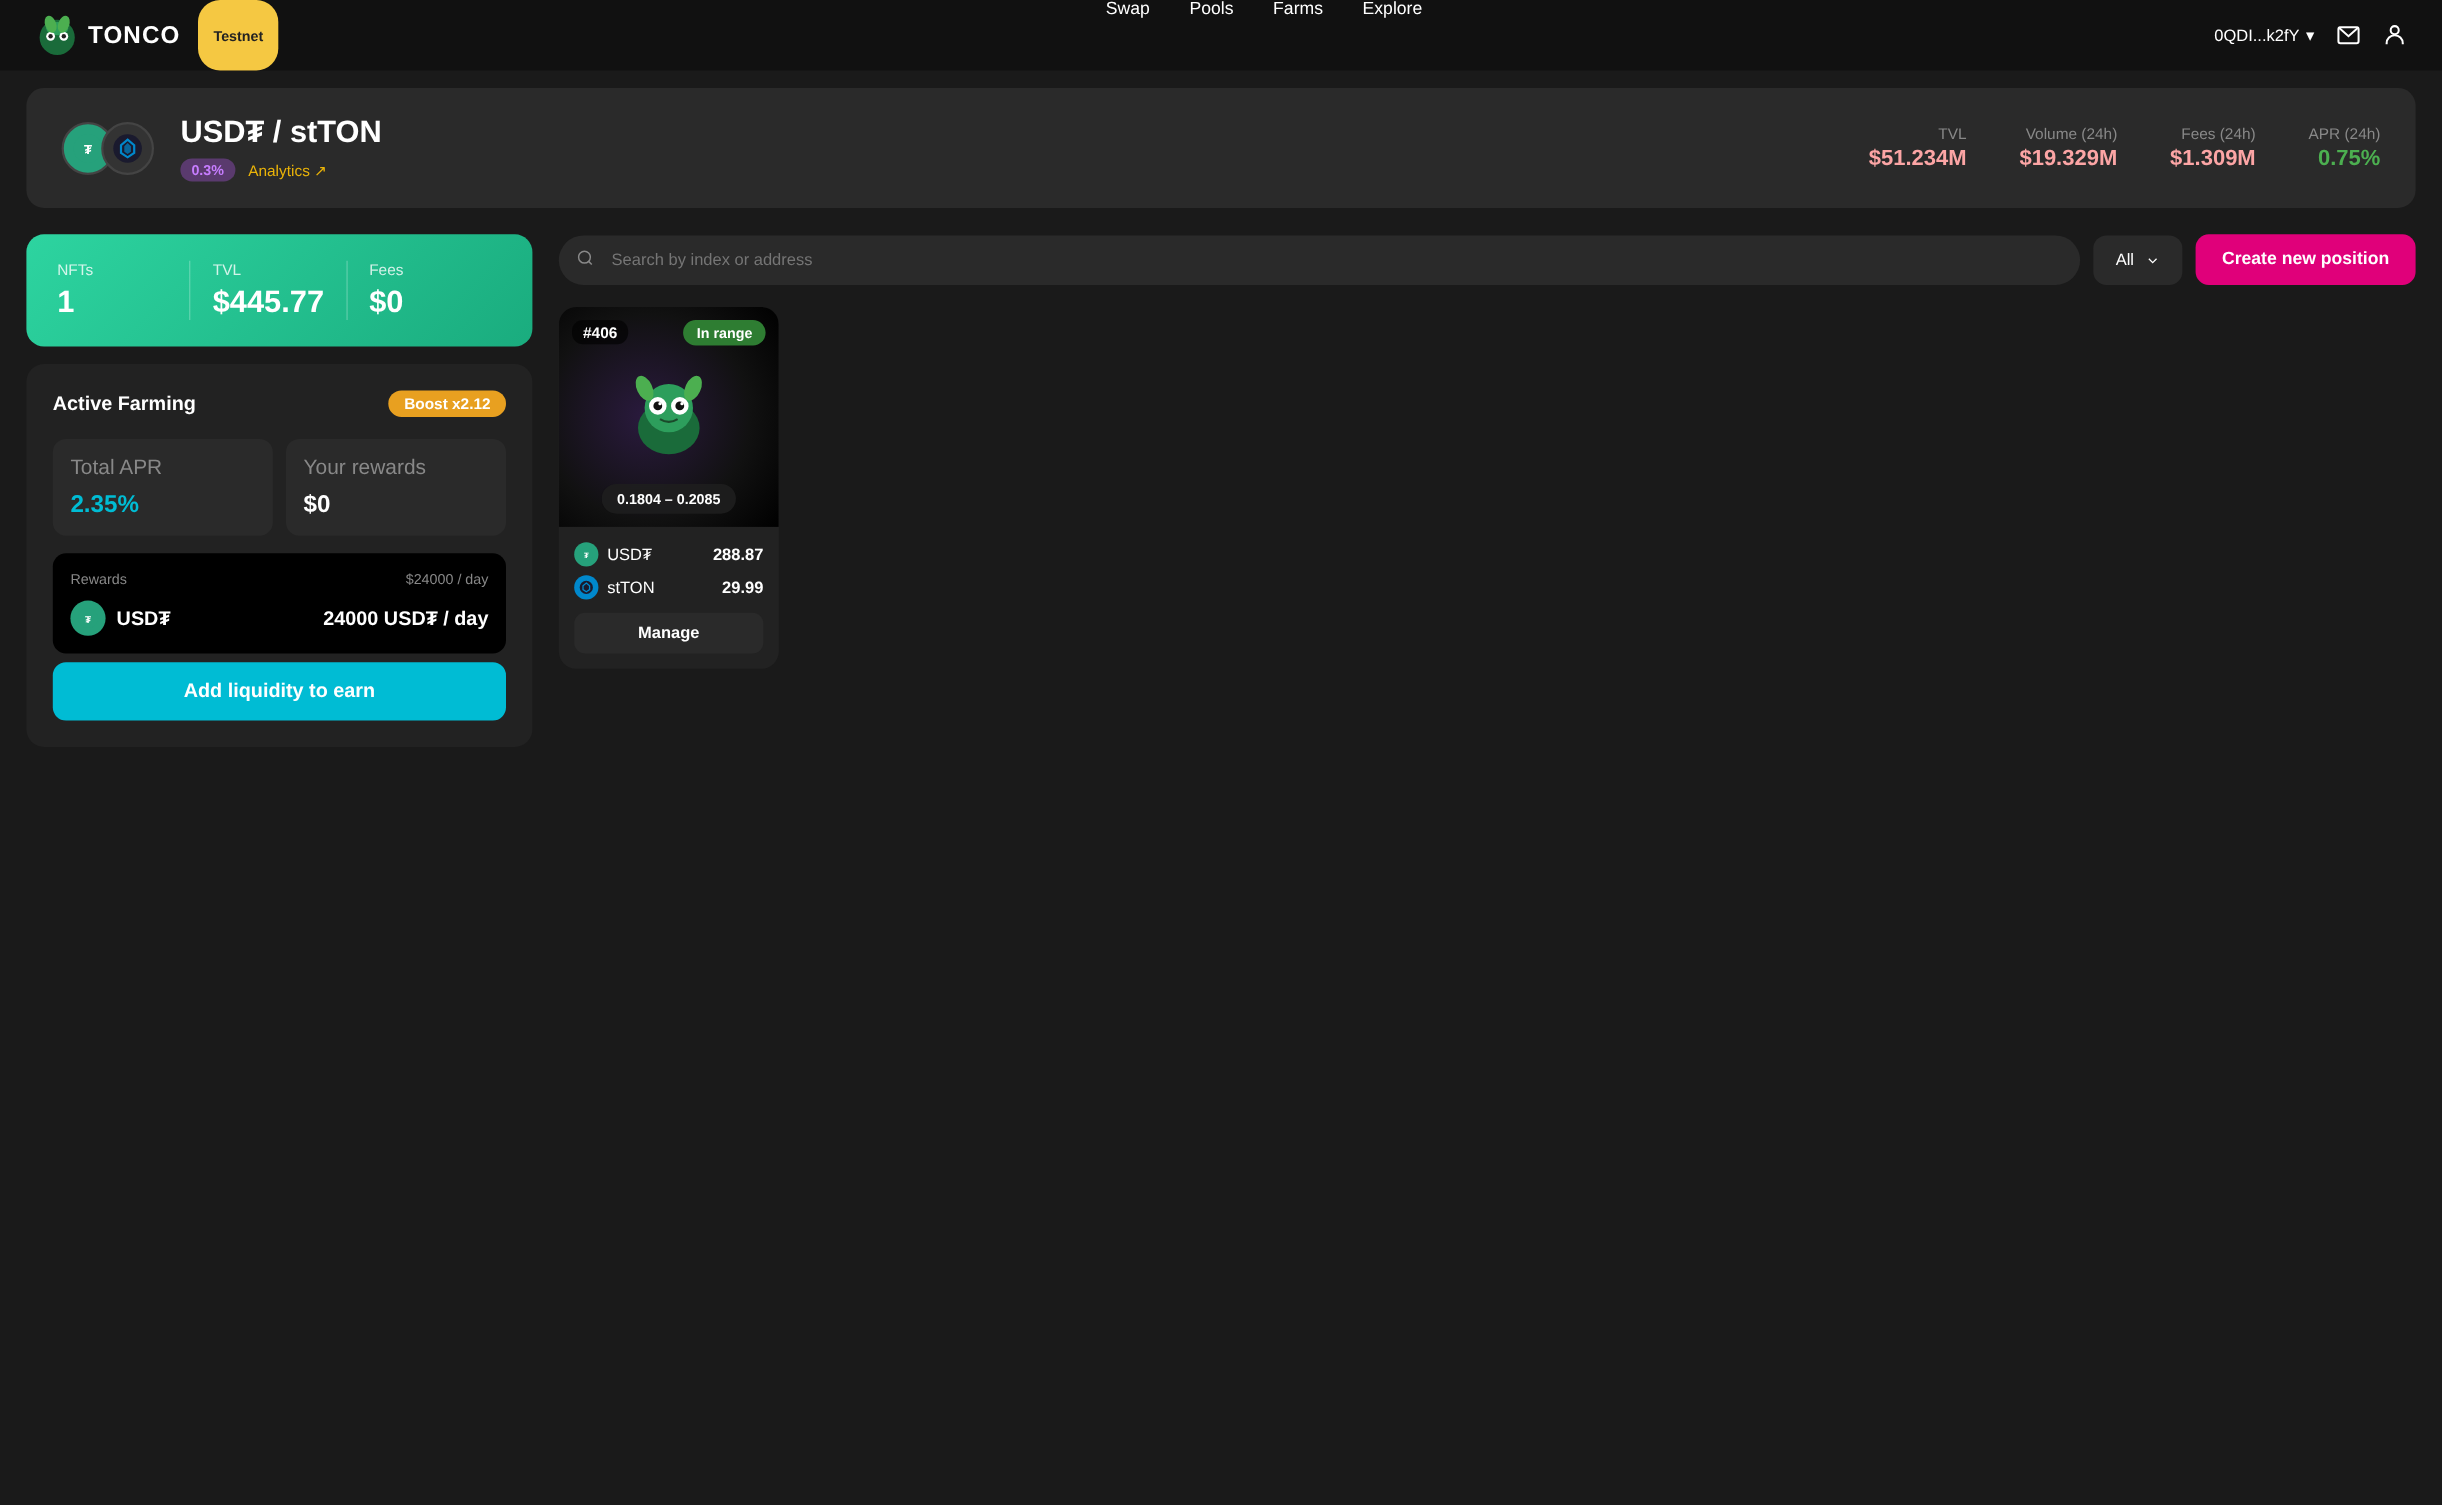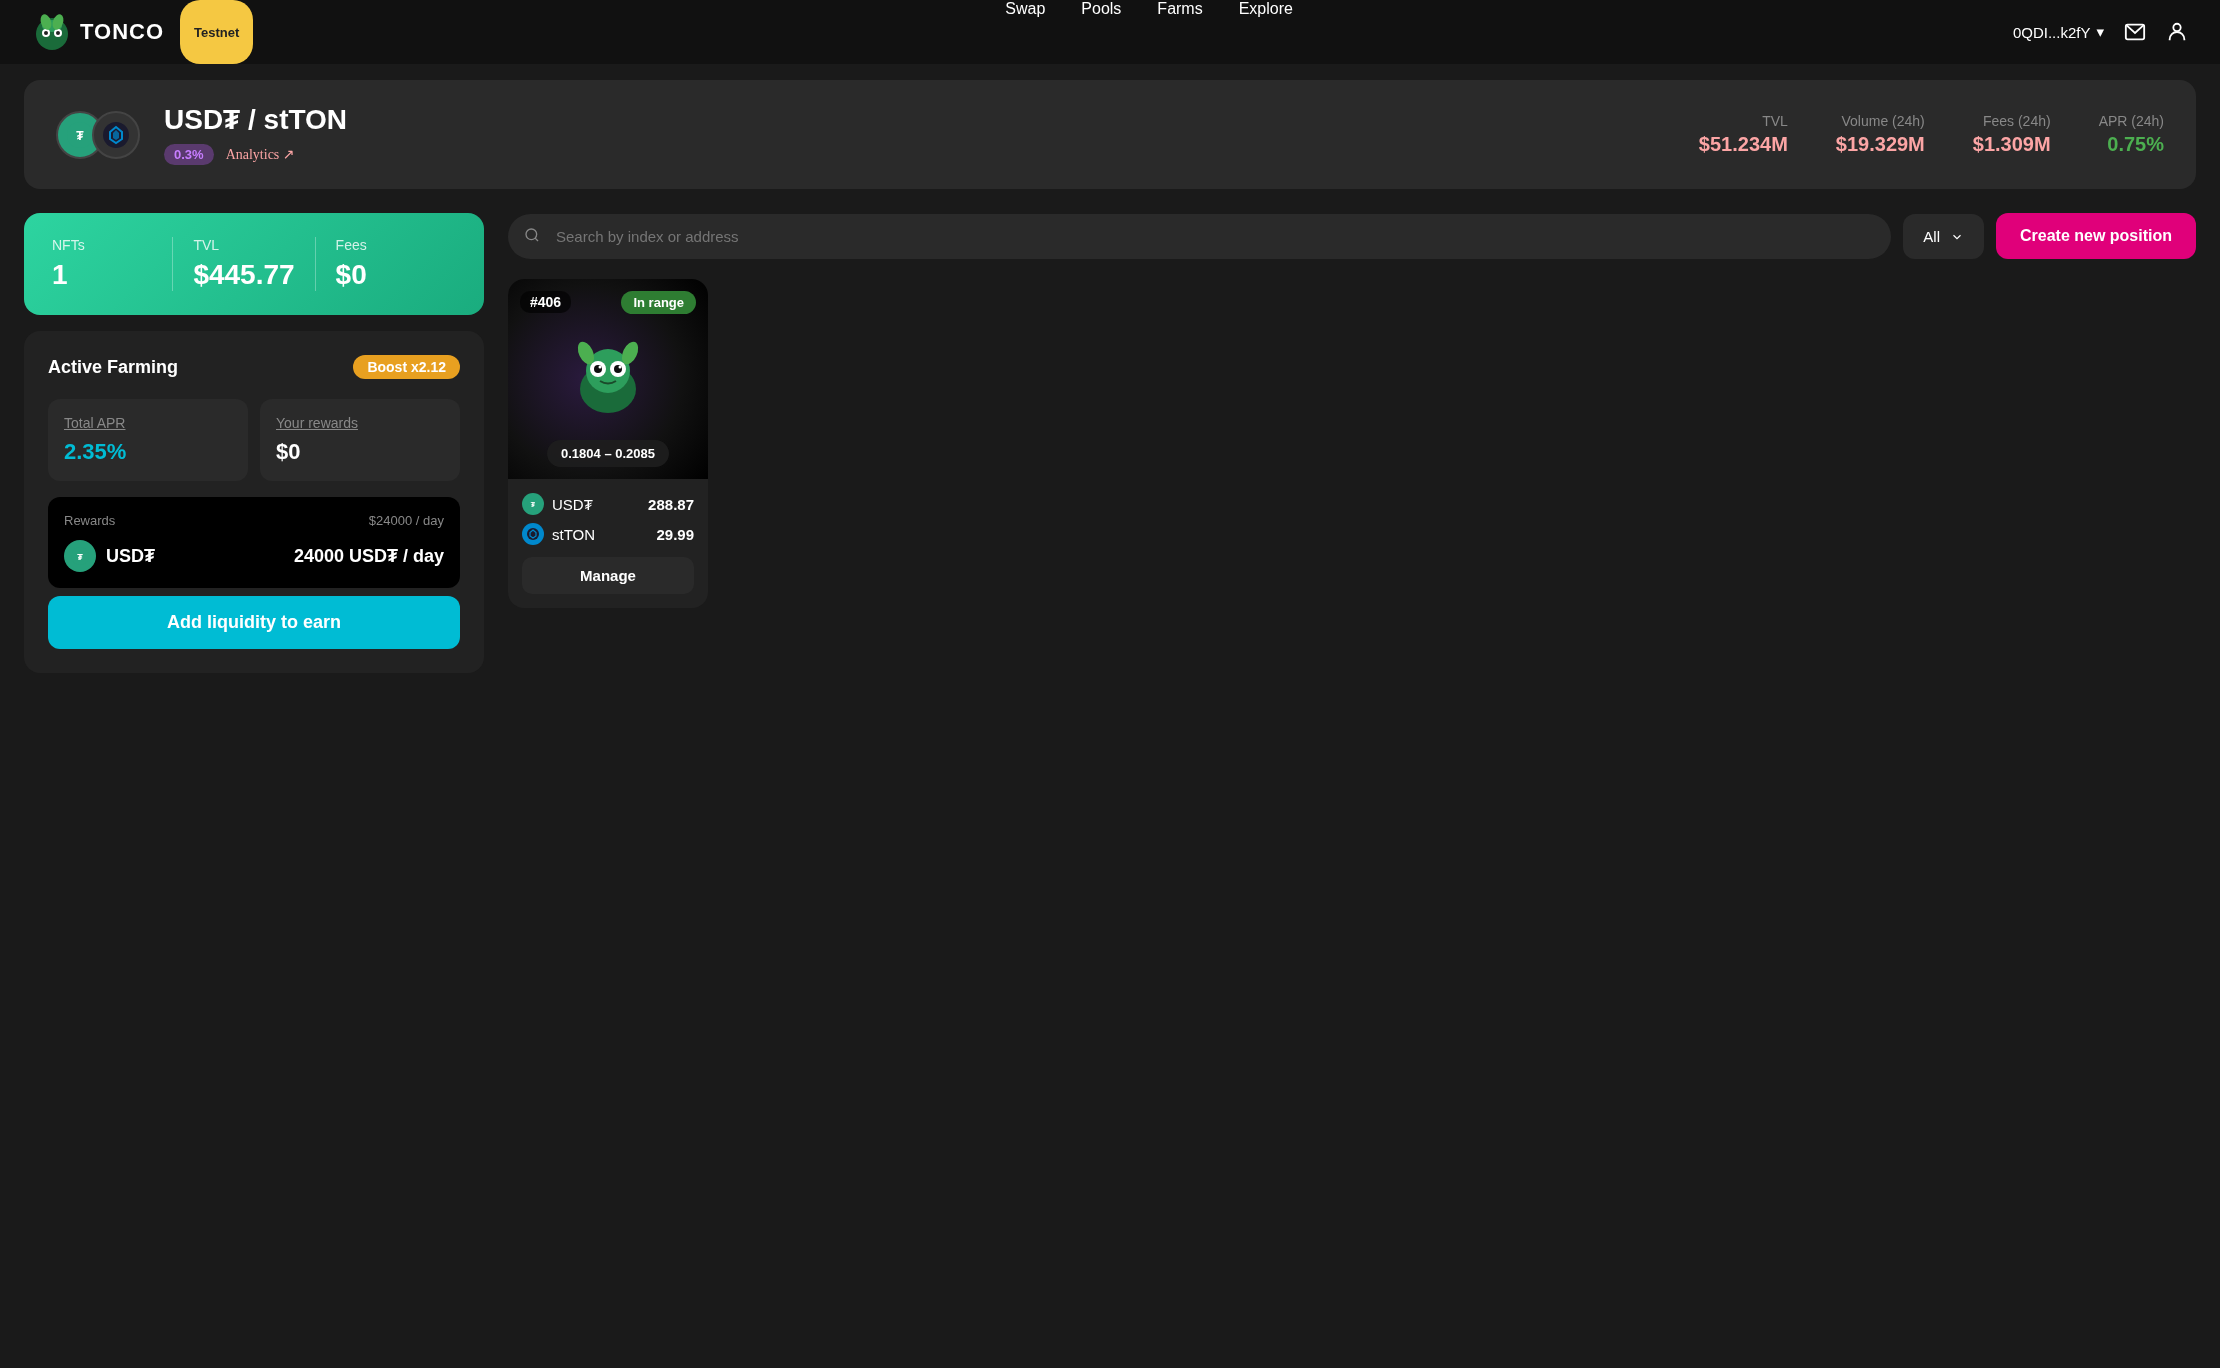--- a/index.html
+++ b/index.html
@@ -141,27 +141,26 @@
     }
     .pool-fee-badge {
       background: #5a3a6e;
       color: #c77dff;
       border-radius: 12px;
       padding: 3px 10px;
       font-size: 13px;
       font-weight: 600;
     }
     .analytics-link {
-      color: #fca5a5;
+      color: #eab308;
       font-size: 14px;
       cursor: pointer;
       display: flex;
       align-items: center;
       gap: 4px;
-      font-family: Liberation Serif, serif;
     }
     .pool-stats {
       display: flex;
       gap: 48px;
       margin-left: auto;
     }
     .stat-item {
       text-align: right;
     }
     .stat-label {
@@ -250,24 +249,23 @@
       grid-template-columns: 1fr 1fr;
       gap: 12px;
       margin-bottom: 16px;
     }
     .farming-stat-box {
       background: #2a2a2a;
       border-radius: 12px;
       padding: 16px;
     }
     .farming-stat-label {
-      font-size: 14px;
+      font-size: 19px;
       color: #888;
       margin-bottom: 8px;
-      text-decoration: underline;
     }
     .farming-stat-value {
       font-size: 22px;
       font-weight: 600;
     }
     .farming-stat-value.cyan { color: #00bcd4; }
     .rewards-box {
       background: #000000;
       border-radius: 12px;
       padding: 16px;

